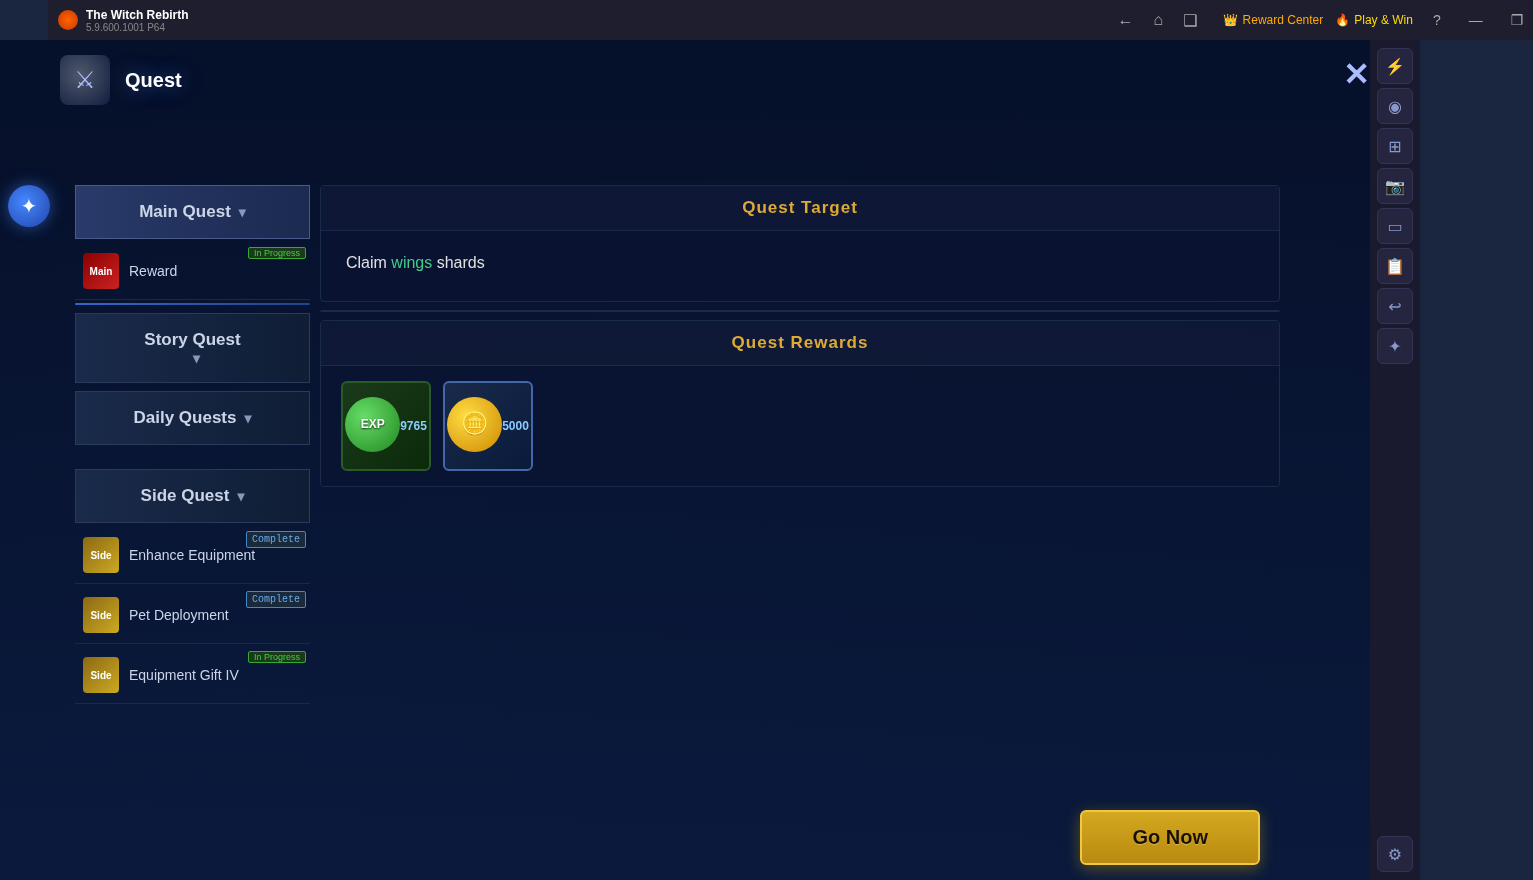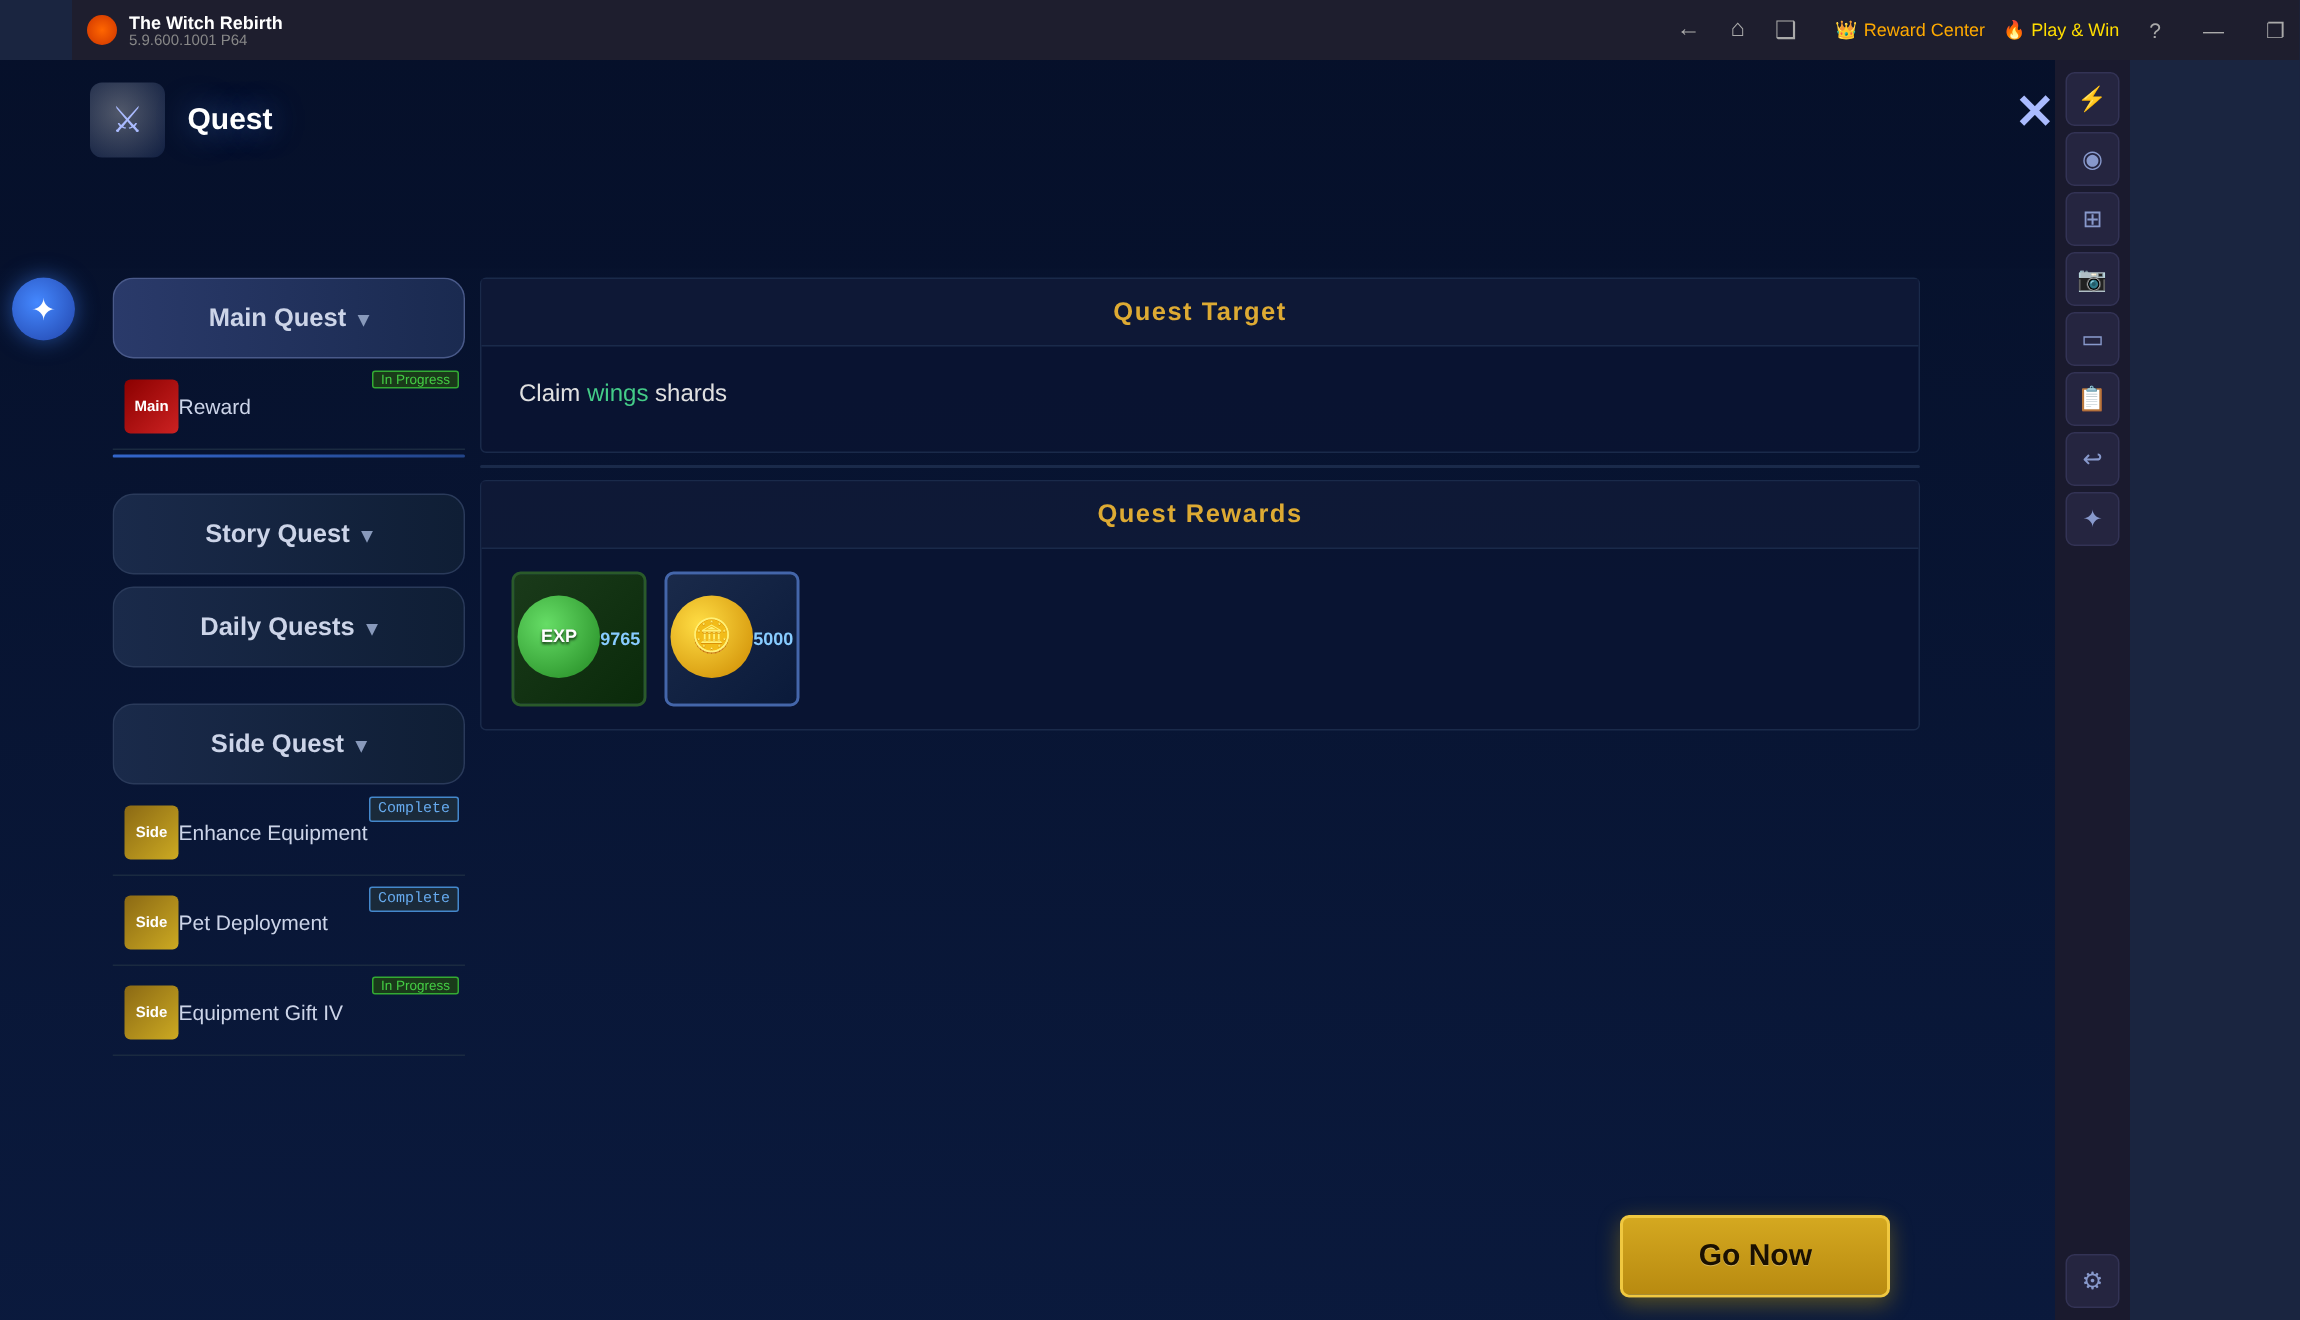--- a/index.html
+++ b/index.html
@@ -181,21 +181,21 @@
       left: 75px;
       top: 145px;
       width: 235px;
       height: 685px;
       overflow-y: auto;
     }
 
     .quest-category {
       background: linear-gradient(90deg, #1a2a4a, #0f1e35);
       border: 1px solid #2a3a5a;
-      border-radius: 14px;
+      border-radius: 0;
       padding: 16px 20px;
       margin-bottom: 4px;
       cursor: pointer;
       display: flex;
       align-items: center;
       justify-content: center;
       color: #ccd4e8;
       font-size: 17px;
       font-weight: 600;
       position: relative;
@@ -224,21 +224,21 @@
       width: 36px;
       height: 36px;
       border-radius: 4px;
       background: linear-gradient(135deg, #8B4513, #cd853f);
       display: flex;
       align-items: center;
       justify-content: center;
       color: #fff;
       font-size: 10px;
       font-weight: bold;
-      margin-right: 0;
+      margin-right: 10px;
       flex-shrink: 0;
     }
     .quest-sub-item-icon.main-type {
       background: linear-gradient(135deg, #8B0000, #cc2222);
     }
     .quest-sub-item-icon.side-type {
       background: linear-gradient(135deg, #8B6914, #ccaa22);
     }
     .quest-sub-item-name {
       color: #ccd4e8;
@@ -474,21 +474,21 @@
       <span class="chevron">▾</span>
     </div>
 
     <div class="quest-sub-item">
       <div class="quest-sub-item-icon main-type">Main</div>
       <span class="quest-sub-item-name">Reward</span>
       <span class="badge-in-progress">In Progress</span>
     </div>
     <div class="blue-separator"></div>
 
-    <div class="quest-category" style="margin-top: 24px;">
+    <div class="quest-category" style="margin-top: 8px; flex-direction: column;">
       <span>Story Quest</span>
       <span class="chevron">▾</span>
     </div>
 
     <div class="quest-category" style="margin-top: 8px;">
       <span>Daily Quests</span>
       <span class="chevron">▾</span>
     </div>
 
     <div class="quest-category" style="margin-top: 24px;">

